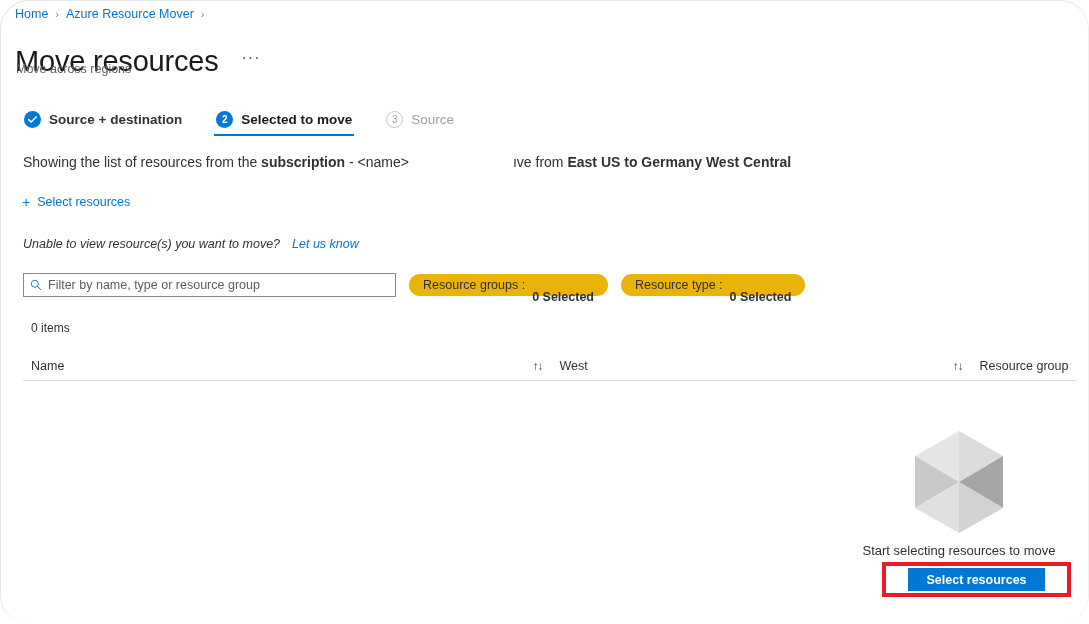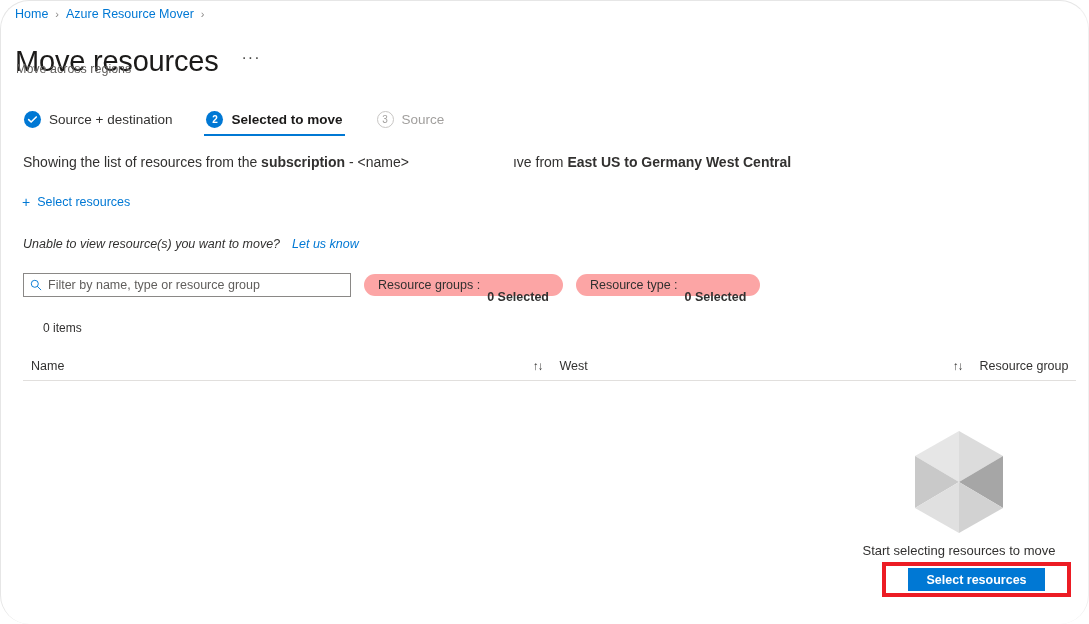--- a/index.html
+++ b/index.html
@@ -95,21 +95,21 @@
     padding: 0 2px 8px 2px;
     margin-right: 30px;
     cursor: pointer;
     position: relative;
   }
   .tab .tab-label {
     font-size: 13.5px;
     color: #323130;
     white-space: nowrap;
   }
-  .tab.done .tab-label { font-weight: 400; }
+  .tab.done .tab-label { font-weight: 700; }
   .tab.active .tab-label { font-weight: 600; color: #1b1a19; }
   .tab.disabled .tab-label { color: #a19f9d; }
   .tab.active::after {
     content: "";
     position: absolute;
     left: 0; right: 0;
     bottom: 0;
     height: 2px;
     background: #0078d4;
   }
@@ -193,21 +193,21 @@
 
   
   .filter-row {
     position: absolute;
     left: 22px;
     top: 272px;
     display: flex;
     align-items: center;
   }
   .filter-box {
-    width: 328px;
+    width: 373px;
     height: 24px;
     border: 1px solid #8a8886;
     background: #ffffff;
     display: flex;
     align-items: center;
     box-sizing: border-box;
     padding: 0 6px;
   }
   .filter-box .search-icon {
     flex: 0 0 auto;
@@ -224,42 +224,41 @@
     font-size: 12.5px;
     color: #323130;
     background: transparent;
     padding: 0;
   }
   .filter-box input::placeholder { color: #605e5c; opacity: 1; }
 
   .pill {
     height: 22px;
     border-radius: 11px;
-    background: #fca5a5;
+    background: #eab308;
     color: #323130;
     font-size: 12.5px;
     display: flex;
     align-items: center;
     padding: 0 14px;
     margin-left: 13px;
     cursor: pointer;
     white-space: nowrap;
   }
   .pill:first-of-type { margin-left: 13px; }
   .pill b { font-weight: 700; margin-left: 4px; margin-top: 23px; }
   .pill .pill-key { margin-right: 3px; }
 
   
   .item-count {
     position: absolute;
     left: 30px;
     top: 320px;
     font-size: 12px;
     color: #323130;
-    margin-left: 12px;
   }
 
   
   .grid {
     position: absolute;
     left: 22px;
     top: 351px;
     right: 12px;
   }
   .grid-head {

